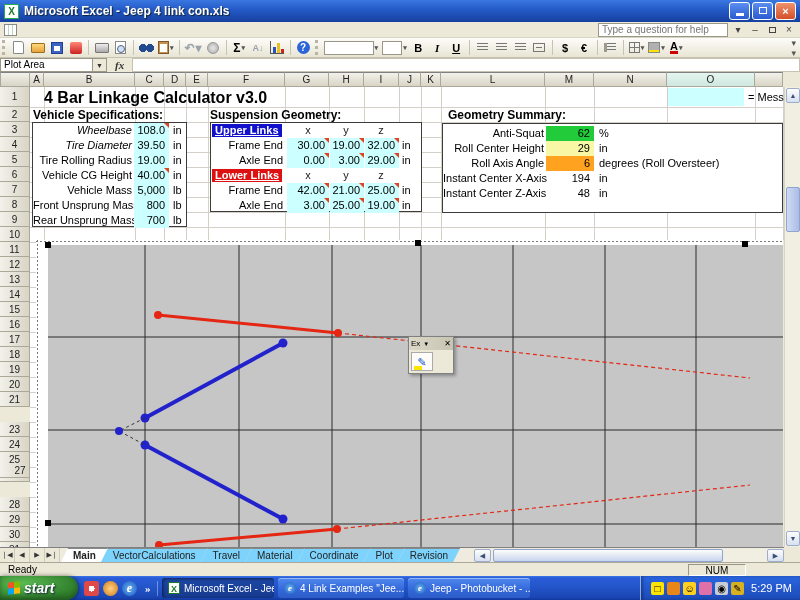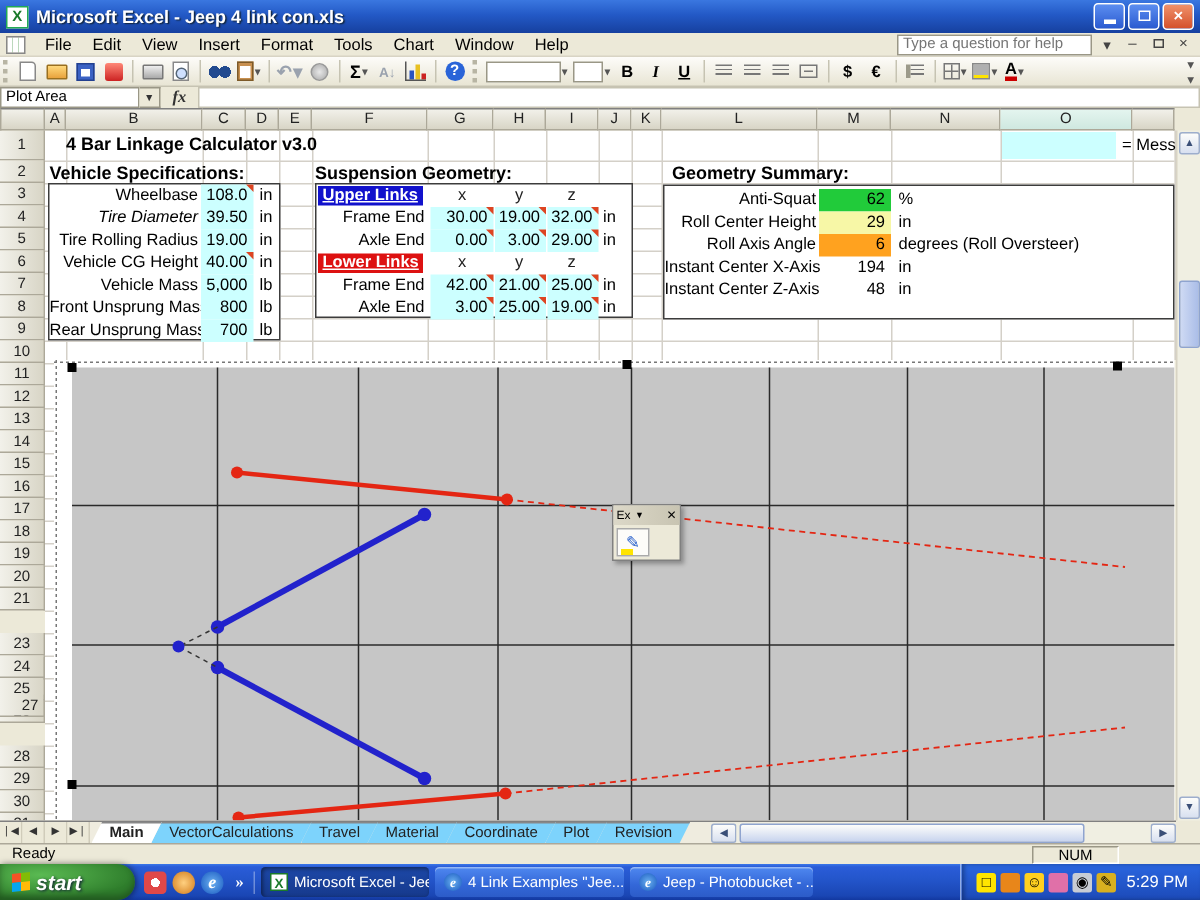--- a/index.html
+++ b/index.html
@@ -62,21 +62,21 @@
 .colhdr{position:absolute;top:0;height:15px;background:linear-gradient(#f2f1ea,#d8d5c6);border-right:1px solid #aca899;border-bottom:1px solid #aca899;border-top:1px solid #808080;text-align:center;font-size:10px;color:#222;line-height:14px}
 .colhdr.tint{background:linear-gradient(#e4f5ef,#cfe8e0)}
 #col-hdrs{position:absolute;left:0;top:72px;width:784px;height:15px;z-index:19}
 #row-hdrs{position:absolute;left:0;top:87px;width:30px;height:460px;overflow:hidden;z-index:19}
 .rowhdr{position:absolute;left:0;width:30px;background:linear-gradient(90deg,#f2f1ea,#d8d5c6);border-right:1px solid #aca899;border-bottom:1px solid #aca899;text-align:center;font-size:10px;color:#222;display:flex;align-items:center;justify-content:center}
 #sheetbg{position:absolute;left:30px;top:87px;width:753px;height:460px;background:#fff;z-index:1}
 .gv{position:absolute;top:87px;width:1px;height:153px;background:#d4d0c8;z-index:2}
 .gh{position:absolute;left:30px;height:1px;background:#d4d0c8;z-index:2}
 
 .cellwrap{position:absolute;z-index:3}
-#sheet-title{left:44px;top:89px;font-size:12px;font-weight:bold}
+#sheet-title{left:44px;top:89px;font-size:16px;font-weight:bold}
 .sect-hdr{font-size:12px;font-weight:bold}
 .box{position:absolute;background:#fff;border:1px solid #3c3c3c;z-index:3}
 .srow{position:absolute;left:0;width:100%;height:15px}
 .slabel{position:absolute;top:1px;text-align:right;white-space:nowrap}
 .sval{position:absolute;top:0;height:15px;text-align:right;padding:1px 4px 0 0}
 .cyan{background:#ccffff}
 .unit{position:absolute;top:1px}
 .cmt{position:absolute;right:0;top:0;width:0;height:0;border-left:5px solid transparent;border-top:5px solid #d42}
 .grp{position:absolute;top:1px;left:1px;color:#fff;font-weight:bold;text-decoration:underline;padding:0 3px;height:13px}
 .axhdr{position:absolute;top:1px;width:12px;text-align:center;color:#222}
@@ -100,21 +100,21 @@
 #hscroll{margin-left:auto;display:flex;align-items:center;position:relative;width:310px}
 .hbtn{width:17px;height:13px;background:linear-gradient(#fdfdfb,#d8e0f0);border:1px solid #9daecd;border-radius:2px;font-size:7px;color:#3a4f77;text-align:center;line-height:12px}
 #htrack{flex:1;height:13px;background:#f0efe2;position:relative}
 #hthumb{position:absolute;left:2px;top:0;width:230px;height:13px;background:linear-gradient(#fdfdfb,#c8d4ee);border:1px solid #8fa4cf;border-radius:2px}
 
 #statusbar{position:absolute;left:0;top:562px;width:800px;height:14px;background:#ece9d8;border-top:1px solid #aca899;display:flex;align-items:center;font-size:10px;z-index:25}
 #status-msg{padding-left:8px}
 #num-panel{position:absolute;left:688px;width:58px;height:12px;border:1px solid;border-color:#9a9786 #fff #fff #9a9786;text-align:center;line-height:11px}
 
 #taskbar{position:absolute;left:0;top:576px;width:800px;height:24px;background:linear-gradient(#3a77e8 0%,#2a5cd8 8%,#2456cc 40%,#1a46b4 88%,#1238a0 100%);display:flex;align-items:center;z-index:40}
-#startbtn{height:24px;width:90px;border-radius:0 12px 12px 0;background:radial-gradient(ellipse at 30% 30%,#5aba52,#2f7e2c 70%);display:flex;align-items:center;gap:4px;padding-left:8px;box-shadow:inset 0 -3px 5px rgba(0,0,0,.3),1px 0 4px rgba(0,0,0,.5)}
+#startbtn{height:24px;width:78px;border-radius:0 12px 12px 0;background:radial-gradient(ellipse at 30% 30%,#5aba52,#2f7e2c 70%);display:flex;align-items:center;gap:4px;padding-left:8px;box-shadow:inset 0 -3px 5px rgba(0,0,0,.3),1px 0 4px rgba(0,0,0,.5)}
 #startbtn .flag{width:12px;height:12px;transform:skewY(-6deg);display:grid;grid-template:6px 6px/6px 6px}
 #startbtn .flag i:nth-child(1){background:#f35325}#startbtn .flag i:nth-child(2){background:#81bc06}
 #startbtn .flag i:nth-child(3){background:#05a6f0}#startbtn .flag i:nth-child(4){background:#ffba08}
 #startbtn .stxt{color:#fff;font:bold italic 14px "Liberation Sans",sans-serif;text-shadow:1px 1px 2px #123}
 #quick{display:flex;align-items:center;gap:4px;padding:0 6px;border-right:1px solid rgba(255,255,255,.35)}
 .ql{width:15px;height:15px;border-radius:3px;font:bold italic 12px/15px "Liberation Serif",serif;text-align:center}
 .ql.flower{background:radial-gradient(circle at 50% 50%,#fff 0 3px,#e04848 3px)}
 .ql.media{background:radial-gradient(#ffd080,#d07818);border-radius:50%}
 .ql.ie{color:#fff;background:radial-gradient(#6ab0f0,#1858c0);border-radius:50%}
 .ql.chev{color:#fff;background:none;font-style:normal;font-size:11px;width:10px}
@@ -139,21 +139,20 @@
       </span>
     <span class="wbtn">
         <i class="rbox"></i>
       </span>
     <span class="wbtn close">×</span>
   </span>
 </div>
 
 <div id="menubar">
   <span class="book-icon"></span>
-  <span id="menu-items"><span class="menu-item">File</span><span class="menu-item">Edit</span><span class="menu-item">View</span><span class="menu-item">Insert</span><span class="menu-item">Format</span><span class="menu-item">Tools</span><span class="menu-item">Chart</span><span class="menu-item">Window</span><span class="menu-item">Help</span></span>
   <span id="menu-right">
     <input id="help-input" placeholder="Type a question for help" style="">
     <span class="mwbtn">▾</span>
     <span class="mwbtn">–</span>
     <span class="mwbtn"><i class="rbox"></i></span>
     <span class="mwbtn">×</span>
   </span>
 </div>
 
 <div id="toolbar">
@@ -382,21 +381,21 @@
 <div class="cellwrap" id="sheet-title">4 Bar Linkage Calculator v3.0</div>
 <div id="cyan-o1"></div>
 <div class="cellwrap" id="note-right">= Mess</div>
 
 <div class="cellwrap sect-hdr" style="left:33px;top:108px">Vehicle Specifications:</div>
 <div class="cellwrap sect-hdr" style="left:210px;top:108px">Suspension Geometry:</div>
 <div class="cellwrap sect-hdr" style="left:448px;top:108px">Geometry Summary:</div>
 
 <div class="box" id="spec-box" style="left:32px;top:122px;width:155px;height:105px">
     <div class="srow" style="top: 0px;">
-      <div class="slabel" style="left: 0px; width: 99px;">Wheelbase</div>
+      <div class="slabel" style="left: 0px; width: 99px; font-style: italic;">Wheelbase</div>
       <div class="sval cyan" style="left: 101px; width: 35px;">108.0<div class="cmt"></div></div>
       <div class="unit" style="left: 140px;">in</div>
     </div>
     <div class="srow" style="top: 15px;">
       <div class="slabel" style="left: 0px; width: 99px; font-style: italic;">Tire Diameter</div>
       <div class="sval cyan" style="left: 101px; width: 35px;">39.50</div>
       <div class="unit" style="left: 140px;">in</div>
     </div>
     <div class="srow" style="top: 30px;">
       <div class="slabel" style="left: 0px; width: 99px;">Tire Rolling Radius</div>

